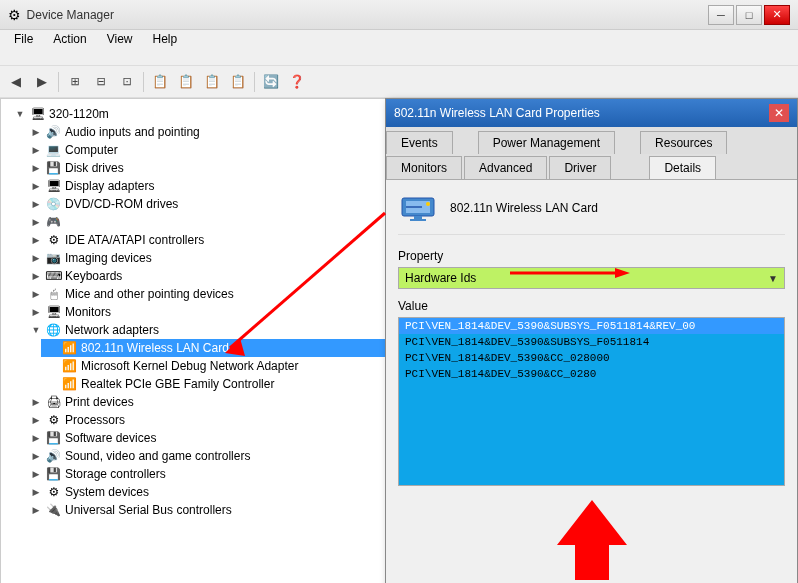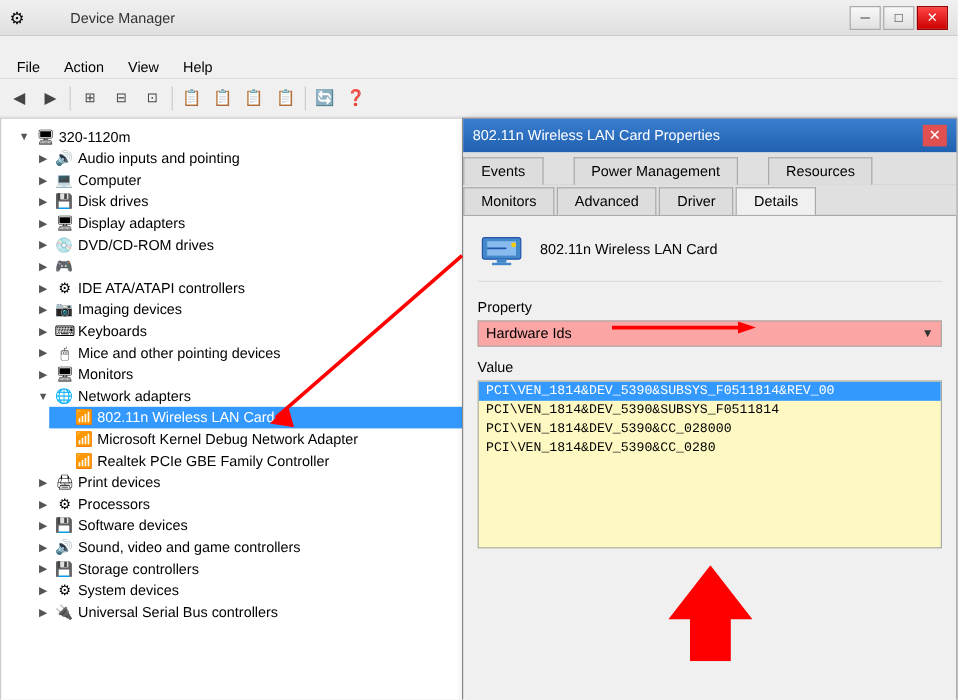--- a/index.html
+++ b/index.html
@@ -9,39 +9,39 @@
     .title-bar {
       background: linear-gradient(to bottom, #f0f0f0, #e0e0e0);
       height: 30px;
       display: flex;
       align-items: center;
       justify-content: space-between;
       border-bottom: 1px solid #ccc;
       padding: 0 8px;
     }
     .title-bar-left { display: flex; align-items: center; gap: 6px; }
-    .title-bar-title { font-size: 12px; color: #333; margin-left: 32px; }
+    .title-bar-title { font-size: 12px; color: #333; }
     .title-bar-controls { display: flex; gap: 2px; }
     .title-bar-btn {
       width: 26px; height: 20px;
       background: linear-gradient(to bottom, #f8f8f8, #e0e0e0);
       border: 1px solid #aaa;
       cursor: pointer;
       font-size: 11px;
       display: flex; align-items: center; justify-content: center;
       color: #333;
     }
     .title-bar-btn.close { background: linear-gradient(to bottom, #f44, #c00); color: white; border-color: #900; }
 
     
     .menu-bar {
       background: #f0f0f0;
       height: 36px;
       display: flex;
-      align-items: flex-end;
+      align-items: flex-start;
       padding: 0 4px;
       border-bottom: 1px solid #ddd;
     }
     .menu-item {
       padding: 2px 10px;
       cursor: pointer;
       font-size: 12px;
       color: #000;
     }
 
@@ -161,20 +161,21 @@
       background: #ddd;
       border: 1px solid #aaa;
       border-bottom: none;
       margin-right: 2px;
       position: relative;
     }
     .dialog-tab.active {
       background: #f0f0f0;
       border-bottom-color: #f0f0f0;
       z-index: 1;
+      margin-left: 36px;
     }
     .dialog-tab-row2 {
       display: flex;
       background: #e0e0e0;
       border-bottom: 1px solid #aaa;
       padding-top: 2px;
       margin-top: -1px;
     }
 
     
@@ -197,22 +198,22 @@
       display: flex; align-items: center; justify-content: center;
     }
 
     .device-name { font-size: 12px; color: #000; }
 
     .property-label { font-size: 12px; margin-bottom: 4px; color: #000; }
 
     .value-label { font-size: 12px; margin-bottom: 4px; color: #000; }
     .value-list {
       border: 1px solid #aaa;
-      background: #fef9c3;
-      height: 140px;
+      background: #0ea5e9;
+      height: 169px;
       overflow-y: auto;
       font-size: 11px;
       font-family: 'Courier New', monospace;
     }
     .value-list-item {
       padding: 2px 6px;
       cursor: pointer;
     }
     .value-list-item:first-child { background: #3399ff; color: white; }
 
@@ -439,21 +440,21 @@
             <rect x="10" y="25" width="16" height="2" fill="#4488cc"></rect>
             <circle cx="28" cy="10" r="2" fill="#ffcc00"></circle>
             <line x1="6" y1="13" x2="22" y2="13" stroke="#2255aa" stroke-width="1.5"></line>
           </svg>
         </div>
         <span class="device-name">802.11n Wireless LAN Card</span>
       </div>
 
       <div class="property-label">Property</div>
       <div style="position:relative; margin-bottom:10px;">
-        <div style="display:flex; align-items:center; border:1px solid #aaa; background:#fca5a5; padding:3px 6px;">
+        <div style="display:flex; align-items:center; border:1px solid #aaa; background:#bef264; padding:3px 6px;">
           <span style="flex:1; font-size:12px;">Hardware Ids</span>
           <span style="font-size:10px; color:#333;">▼</span>
         </div>
       </div>
 
       <div class="value-label">Value</div>
       <div class="value-list">
         <div class="value-list-item">PCI\VEN_1814&amp;DEV_5390&amp;SUBSYS_F0511814&amp;REV_00</div>
         <div class="value-list-item">PCI\VEN_1814&amp;DEV_5390&amp;SUBSYS_F0511814</div>
         <div class="value-list-item">PCI\VEN_1814&amp;DEV_5390&amp;CC_028000</div>

